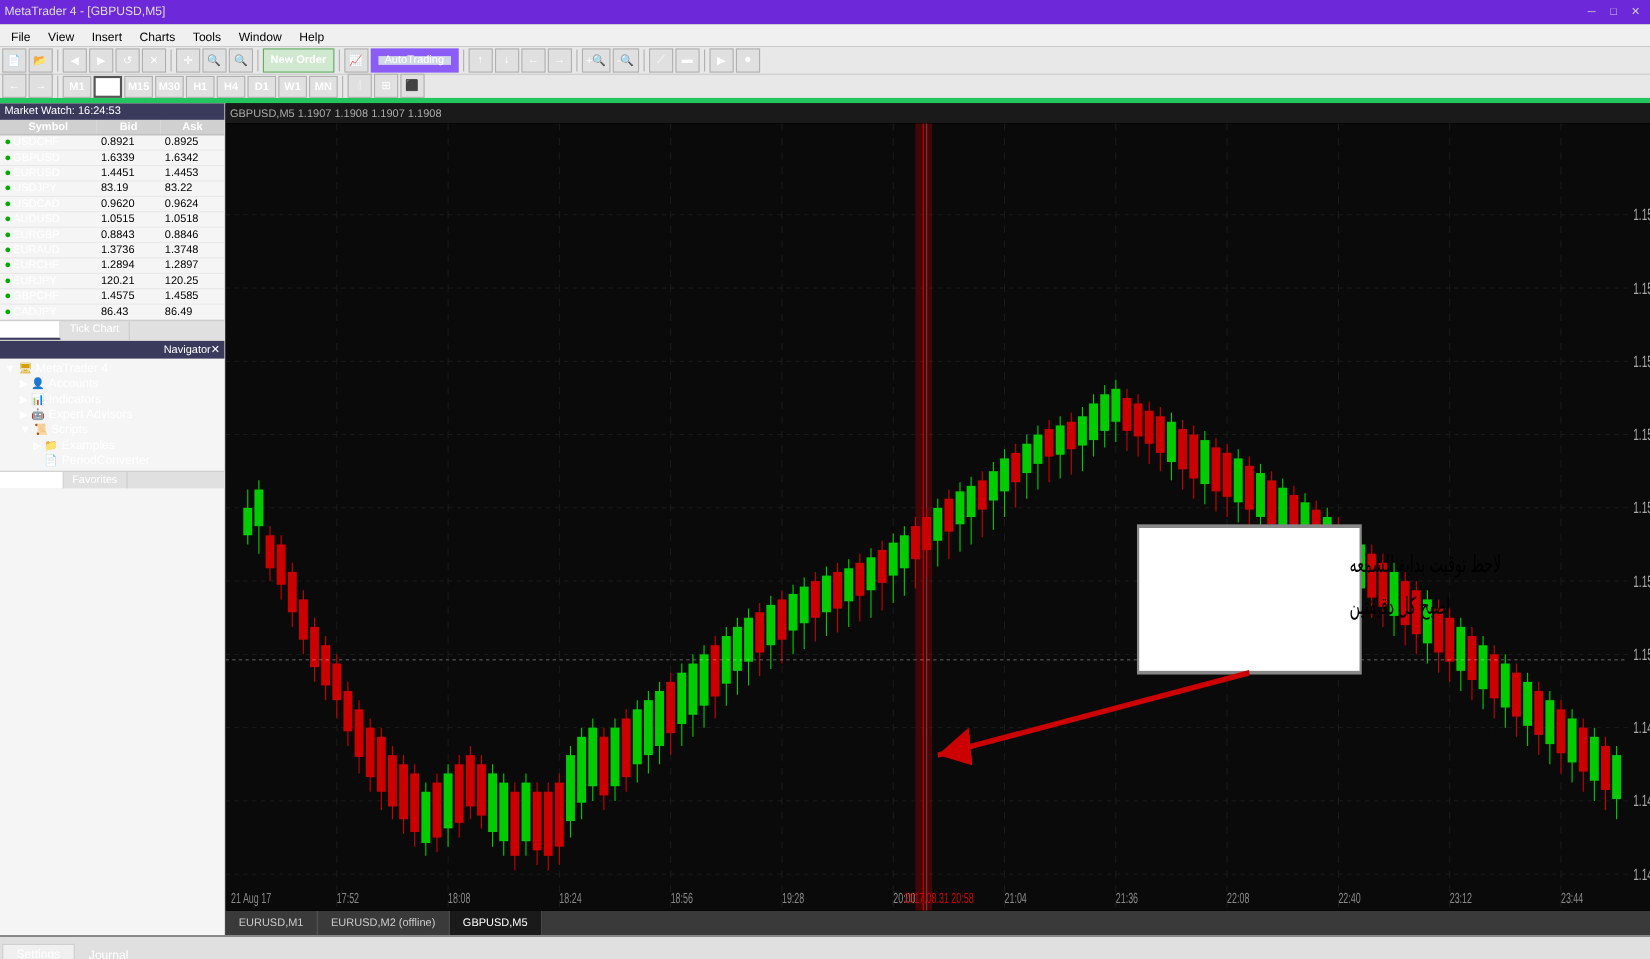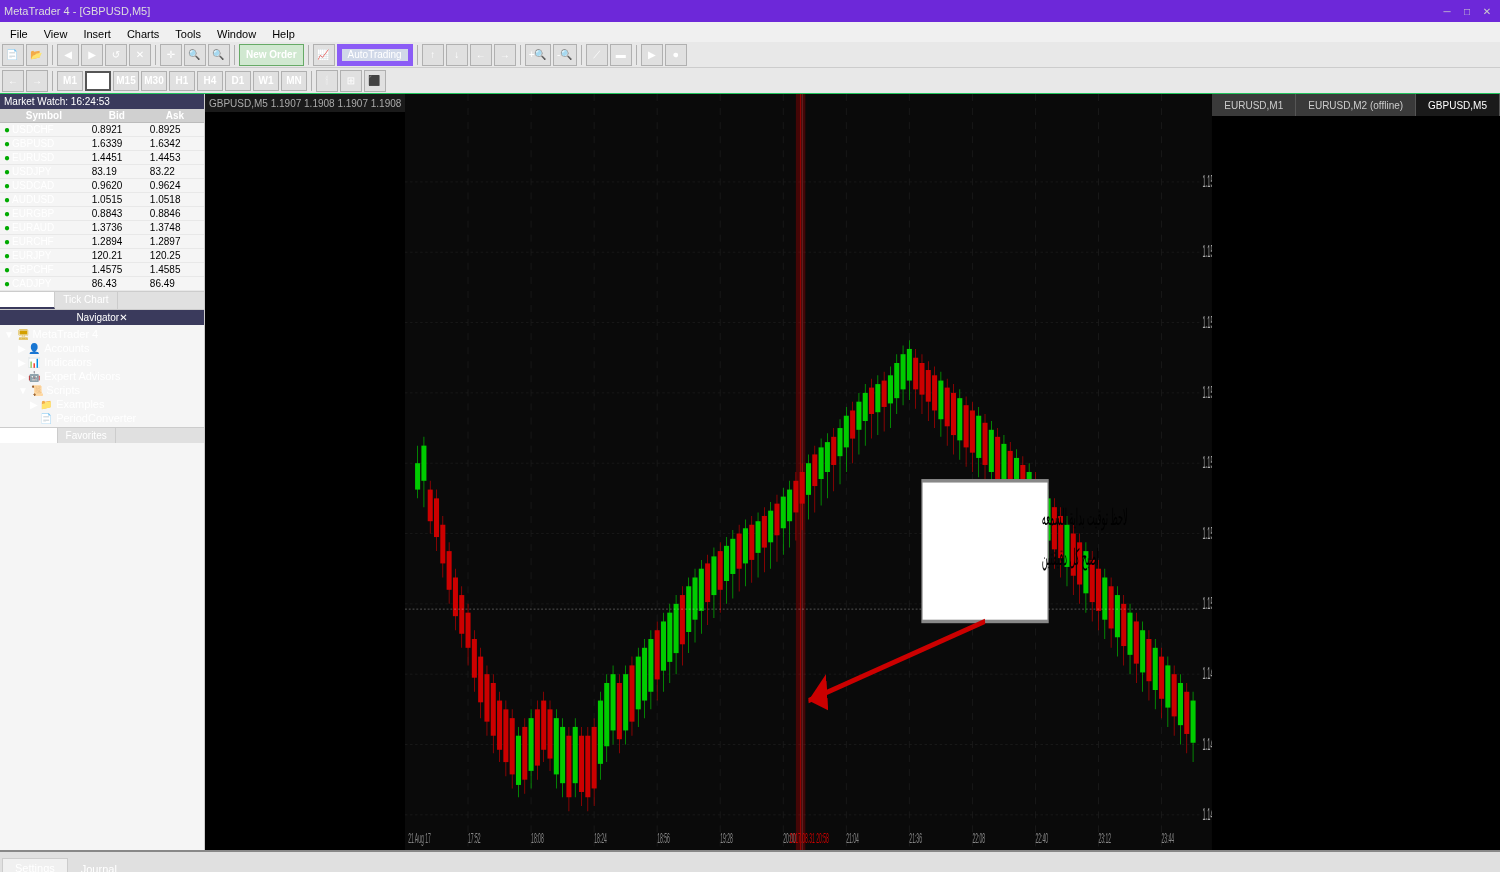--- a/index.html
+++ b/index.html
@@ -10,25 +10,25 @@
     #titlebar .title { font-size: 11px; color: #ddd; }
     #titlebar .controls { display: flex; gap: 2px; }
     #titlebar .controls span { width: 18px; height: 16px; display: flex; align-items: center; justify-content: center; font-size: 10px; cursor: pointer; color: #ccc; }
 
     
     #menubar { height: 20px; background: #f0f0f0; display: flex; align-items: flex-end; padding: 0 2px; color: #000; }
     #menubar span { padding: 2px 8px; font-size: 11px; cursor: pointer; }
 
     
     #toolbar1 { height: 26px; background: #e8e8e8; display: flex; align-items: center; padding: 0 2px; border-bottom: 1px solid #ccc; gap: 2px; }
-    #toolbar2 { height: 26px; background: #e8e8e8; display: flex; align-items: center; padding: 0 2px; border-bottom: 1px solid #22c55e; gap: 2px; }
+    #toolbar2 { height: 26px; background: #e8e8e8; display: flex; align-items: flex-end; padding: 0 2px; border-bottom: 5px solid #22c55e; gap: 2px; }
     .tb-btn { height: 22px; min-width: 22px; background: #e0e0e0; border: 1px solid #b0b0b0; display: flex; align-items: center; justify-content: center; cursor: pointer; font-size: 10px; padding: 0 3px; }
     .tb-sep { width: 1px; height: 20px; background: #b0b0b0; margin: 0 2px; }
     .tb-btn-new-order { background: #d0e8d0; border: 1px solid #6a6; padding: 0 6px; font-size: 10px; font-weight: bold; }
-    .tb-btn-autotrading { background: #d0d8e8; border: 5px solid #8b5cf6; padding: 0 6px; font-size: 10px; }
+    .tb-btn-autotrading { background: #d0d8e8; border: 7px solid #8b5cf6; padding: 0 6px; font-size: 10px; }
 
     
     .period-btn { height: 20px; min-width: 26px; background: #e0e0e0; border: 1px solid #b0b0b0; display: flex; align-items: center; justify-content: center; cursor: pointer; font-size: 10px; font-weight: bold; }
     .period-btn.active { background: #fff; border: 2px solid #555; }
 
     
     #main { display: flex; height: calc(872px - 22px - 20px - 26px - 26px - 22px); }
 
     
     #left-panel { width: 205px; background: #f5f5f5; border-right: 1px solid #ccc; display: flex; flex-direction: column; }
@@ -42,36 +42,36 @@
     .bid-cell { color: #000; }
     .ask-cell { color: #000; }
 
     
     #mw-tabs { display: flex; background: #e0e0e0; border-top: 1px solid #ccc; }
     #mw-tabs .tab { padding: 2px 8px; font-size: 10px; cursor: pointer; border-right: 1px solid #ccc; }
     #mw-tabs .tab.active { background: #fff; border-bottom: 2px solid #3a3a5c; }
 
     
     #navigator { flex: 1; border-top: 1px solid #ccc; }
-    #nav-header { background: #3a3a5c; color: #fff; padding: 2px 4px; font-size: 10px; display: flex; justify-content: center; align-items: center; }
+    #nav-header { background: #3a3a5c; color: #fff; padding: 2px 4px; font-size: 10px; display: flex; justify-content: flex-end; align-items: center; }
     #nav-tree { font-size: 11px; padding: 2px; }
     .tree-item { padding: 1px 2px; cursor: pointer; display: flex; align-items: center; gap: 3px; }
     .tree-child { padding-left: 16px; }
     .tree-grandchild { padding-left: 28px; }
     .tree-icon { font-size: 10px; }
     .folder-icon { color: #d4a000; }
     .script-icon { color: #a000a0; }
 
     
     #nav-tabs { display: flex; background: #e0e0e0; border-top: 1px solid #ccc; }
     #nav-tabs .tab { padding: 2px 8px; font-size: 10px; cursor: pointer; border-right: 1px solid #ccc; }
     #nav-tabs .tab.active { background: #fff; }
 
     
-    #right-area { flex: 1; display: flex; flex-direction: row; background: #000; }
+    #right-area { flex: 1; display: flex; flex-direction: column; background: #000; }
 
     
     #chart-info { height: 18px; background: #1a1a1a; color: #aaa; font-size: 10px; display: flex; align-items: center; padding: 0 4px; gap: 8px; }
 
     
     #chart-container { flex: 1; position: relative; overflow: hidden; }
 
     
     #chart-tabs { height: 22px; background: #3a3a3a; display: flex; align-items: center; }
     #chart-tabs .ctab { padding: 2px 12px; font-size: 10px; color: #ccc; cursor: pointer; border-right: 1px solid #555; height: 100%; display: flex; align-items: center; }

